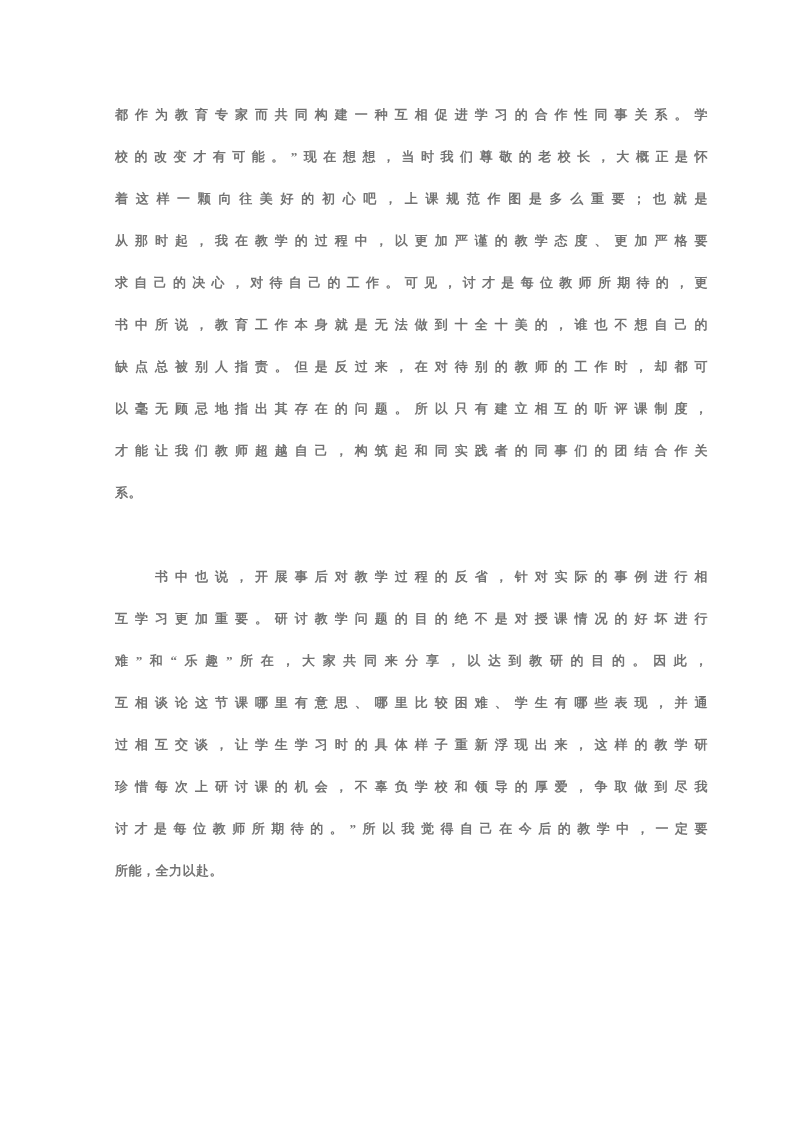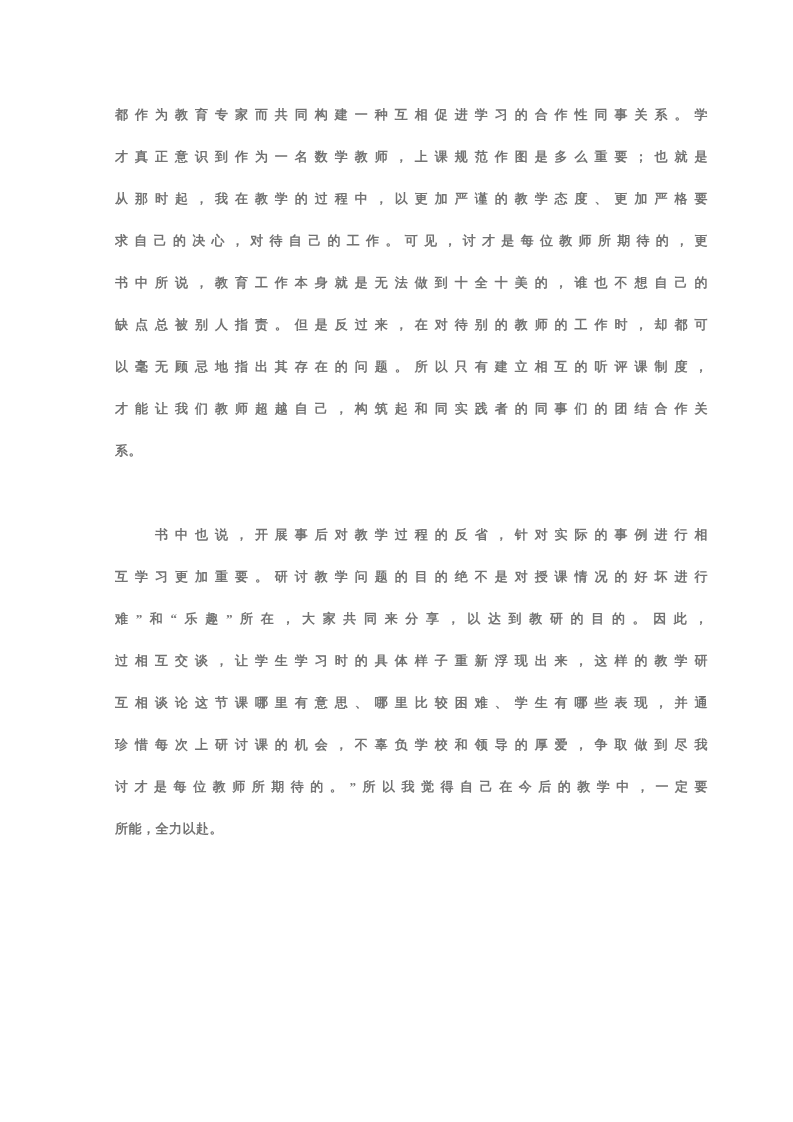--- a/index.html
+++ b/index.html
@@ -39,33 +39,34 @@
     text-align-last: left;
   }
 </style>
 </head>
 <body>
 
 <div class="page">
   <div class="content">
     <div class="para">
         <div class="line">都作为教育专家而共同构建一种互相促进学习的合作性同事关系。学</div>
-        <div class="line">才真正意识到作为一名数学教师，上课规范作图是多么重要；也就是</div>
+        <div class="line">校的改变才有可能。”现在想想，当时我们尊敬的老校长，大概正是怀</div>
+        <div class="line">着这样一颗向往美好的初心吧，上课规范作图是多么重要；也就是</div>
         <div class="line">从那时起，我在教学的过程中，以更加严谨的教学态度、更加严格要</div>
         <div class="line">求自己的决心，对待自己的工作。可见，讨才是每位教师所期待的，更</div>
         <div class="line">书中所说，教育工作本身就是无法做到十全十美的，谁也不想自己的</div>
         <div class="line">缺点总被别人指责。但是反过来，在对待别的教师的工作时，却都可</div>
         <div class="line">以毫无顾忌地指出其存在的问题。所以只有建立相互的听评课制度，</div>
         <div class="line">才能让我们教师超越自己，构筑起和同实践者的同事们的团结合作关</div>
         <div class="line last">系。</div>
       </div>
     <div class="para">
         <div class="line">　　书中也说，开展事后对教学过程的反省，针对实际的事例进行相</div>
         <div class="line">互学习更加重要。研讨教学问题的目的绝不是对授课情况的好坏进行</div>
         <div class="line">难”和“乐趣”所在，大家共同来分享，以达到教研的目的。因此，</div>
+        <div class="line">互相谈论这节课哪里有意思、哪里比较困难、学生有哪些表现，并通</div>
         <div class="line">过相互交谈，让学生学习时的具体样子重新浮现出来，这样的教学研</div>
-        <div class="line">互相谈论这节课哪里有意思、哪里比较困难、学生有哪些表现，并通</div>
         <div class="line">珍惜每次上研讨课的机会，不辜负学校和领导的厚爱，争取做到尽我</div>
         <div class="line">讨才是每位教师所期待的。”所以我觉得自己在今后的教学中，一定要</div>
         <div class="line last">所能，全力以赴。</div>
       </div>
   </div>
 </div>
 
 </body></html>

